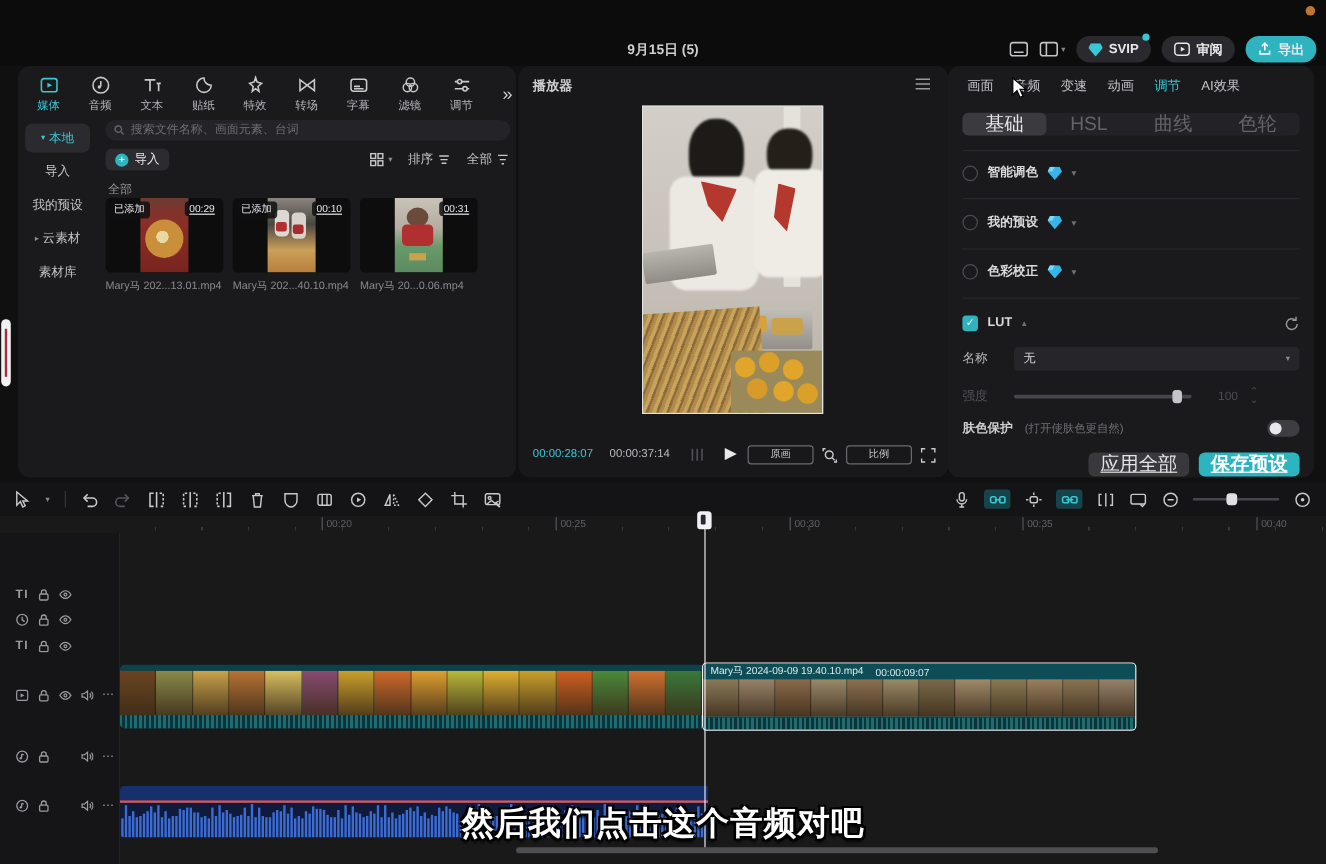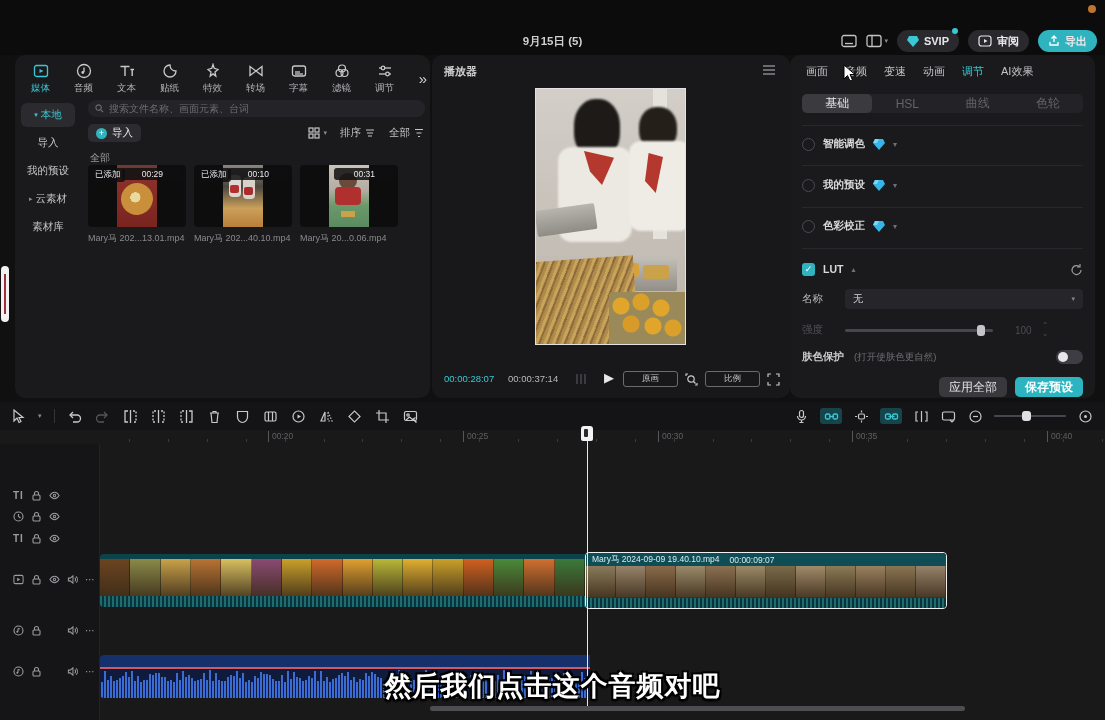--- a/index.html
+++ b/index.html
@@ -42,21 +42,21 @@
   #import-plus { width:11px; height:11px; border-radius:50%; background:#2fb3bf; color:#fff; font-size:9px; line-height:11px; text-align:center; }
   #view-controls { margin-left:auto; display:flex; align-items:center; gap:13px; color:#c6c6c9; font-size:10.5px; }
   .vc { display:flex; align-items:center; gap:3px; }
   .vc svg { width:12px; height:12px; }
   #section-title { position:absolute; left:9px; top:56px; font-size:10px; color:#97979b; }
   #cards { position:absolute; left:7px; top:70px; display:flex; gap:8px; }
   .card { width:98px; }
   .thumb { position:relative; width:98px; height:62px; background:#0d0d0e; border-radius:4px; overflow:hidden; }
   .thumb-img { position:absolute; left:50%; top:0; transform:translateX(-50%); width:40px; height:62px; }
   .badge { position:absolute; left:3px; top:3px; background:rgba(15,15,16,.85); color:#e8e8ea; font-size:8.5px; padding:1px 4px; border-radius:3px; }
-  .dur { position:absolute; right:3px; top:3px; background:rgba(15,15,16,.85); color:#e8e8ea; font-size:8.5px; padding:1px 20px; border-radius:3px; }
+  .dur { position:absolute; right:3px; top:3px; background:rgba(15,15,16,.85); color:#e8e8ea; font-size:8.5px; padding:1px 4px; border-radius:3px;text-decoration:underline; }
   .fname { margin-top:5px; font-size:9px; color:#8a8a8e; white-space:nowrap; overflow:hidden; }
 
   
   #thumb1-img { background:linear-gradient(180deg,#6b3b33 0%,#8a2f28 30%,#7a2420 100%); }
   #thumb1-img::after { content:""; position:absolute; left:4px; top:18px; width:32px; height:32px; border-radius:50%; background:radial-gradient(circle at 45% 45%, #e8d9a0 0 20%, #c98f3a 21% 70%, #a5642a 71% 100%); }
   #thumb2-img { background:linear-gradient(180deg,#8a857e 0%,#4a4640 35%,#caa05a 70%,#b87f3a 100%); }
   #thumb2-img::before { content:""; position:absolute; left:6px; top:10px; width:12px; height:22px; background:#ddd8d2; border-radius:4px; box-shadow:14px 2px 0 #d8d2ca; }
   #thumb2-img::after { content:""; position:absolute; left:7px; top:20px; width:9px; height:8px; background:#b03030; border-radius:2px; box-shadow:14px 2px 0 #a82c2c; }
   #thumb3-img { background:linear-gradient(180deg,#c9c2b8 0%,#b5ada2 40%,#6a9a6a 65%,#5a8a5f 100%); }
   #thumb3-img::before { content:""; position:absolute; left:10px; top:8px; width:18px; height:16px; border-radius:50%; background:#6a4a3a; }
@@ -87,21 +87,21 @@
   #play-btn { position:absolute; left:172px; top:0px; color:#e8e8ea; font-size:13px; }
   #pc-right { position:absolute; right:10px; top:1px; display:flex; align-items:center; gap:7px; color:#c9c9cc; }
   .chip { font-size:8.5px; border:1px solid #6a6a6f; border-radius:3px; padding:1px 18px; color:#c9c9cc; }
   #pc-right svg { width:13px; height:13px; }
 
   
   #adjust-panel { left:790px; top:55px; width:305px; height:343px; }
   #adj-tabs { position:absolute; left:16px; top:9px; display:flex; gap:17px; font-size:11px; color:#c3c3c7; }
   #adj-tabs .atab.active { color:#3ac8d4; }
   #subtabs { position:absolute; left:12px; top:39px; width:281px; height:19px; background:#232327; border-radius:5px; display:flex; }
-  .stab { flex:1; display:flex; align-items:center; justify-content:center; font-size:12px; color:#63636a; }
+  .stab { flex:1; display:flex; align-items:center; justify-content:center; font-size:16px; color:#63636a; }
   .stab.active { background:#3a3a3f; border-radius:5px; color:#e8e8ea; }
   .adj-divider { position:absolute; left:12px; width:281px; height:1px; background:#28282c; }
   .tog-row { position:absolute; left:12px; width:281px; height:16px; display:flex; align-items:center; gap:8px; }
   .tog-circle { width:13px; height:13px; border-radius:50%; border:1.5px solid #4b4b52; flex:none; }
   .tog-label { font-size:10.5px; color:#d9d9dc; font-weight:bold; }
   .diamond { width:12px; height:11px; }
   .row-caret { font-size:8px; color:#6f6f74; }
   #lut-row { position:absolute; left:12px; top:206px; width:281px; height:16px; display:flex; align-items:center; gap:8px; }
   #lut-check { width:13px; height:13px; border-radius:3px; background:#2fb3bf; color:#fff; font-size:9px; line-height:13px; text-align:center; flex:none; }
   #lut-reset { margin-left:auto; width:13px; height:13px; color:#9a9a9e; }
@@ -114,21 +114,21 @@
   #slider { position:relative; width:148px; height:3px; background:#46464c; border-radius:2px; }
   #slider-knob { position:absolute; left:132px; top:-4px; width:8px; height:11px; border-radius:3px; background:#c5c5c9; }
   #strength-val { margin-left:22px; font-size:10px; color:#4c4c52; }
   #strength-step { margin-left:10px; font-size:8px; color:#4c4c52; line-height:8px; }
   #skin-row { position:absolute; left:12px; top:294px; width:281px; height:16px; display:flex; align-items:center; }
   #skin-row .field-label { width:52px; color:#cdcdd0; font-weight:bold; }
   #skin-note { font-size:9.5px; color:#707075; }
   #skin-toggle { margin-left:auto; width:27px; height:14px; border-radius:7px; background:#3d3d43; position:relative; }
   #skin-toggle::after { content:""; position:absolute; left:2px; top:2px; width:10px; height:10px; border-radius:50%; background:#e8e8ea; }
   #adj-buttons { position:absolute; right:12px; top:322px; display:flex; gap:8px; }
-  .adj-btn { height:20px; border-radius:5px; padding:0 10px; font-size:12px; display:flex; align-items:center; color:#e4e4e7; background:#38383d; }
+  .adj-btn { height:20px; border-radius:5px; padding:0 10px; font-size:16px; display:flex; align-items:center; color:#e4e4e7; background:#38383d;text-decoration:underline; }
   .adj-btn.teal { background:#2cb5c1; color:#fff; font-weight:bold; }
   #mouse-cursor { position:absolute; left:843px; top:64px; width:13px; height:19px; z-index:60; }
 
   
   #toolbar { position:absolute; left:0; top:402px; width:1105px; height:28px; background:#141416; display:flex; align-items:center; }
   #tool-left { display:flex; align-items:center; gap:12px; padding-left:10px; color:#c9c9cc; }
   #tool-right { margin-left:auto; display:flex; align-items:center; gap:11px; padding-right:12px; color:#c9c9cc; }
   .tool { width:16px; height:16px; display:flex; align-items:center; justify-content:center; }
   .tool svg { width:15px; height:15px; }
   .tool.dim { color:#55555a; }

